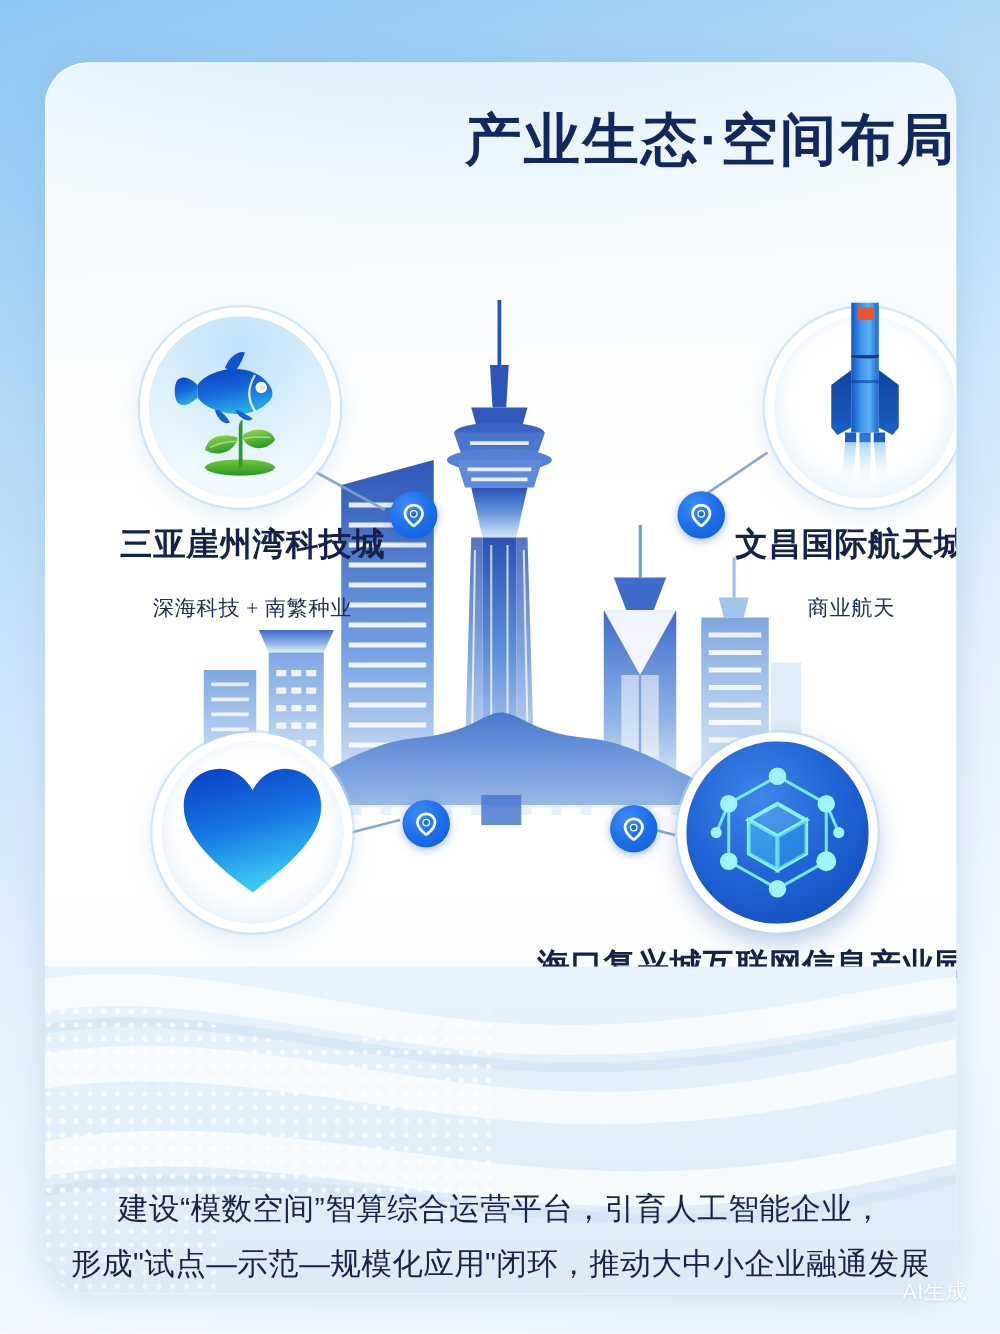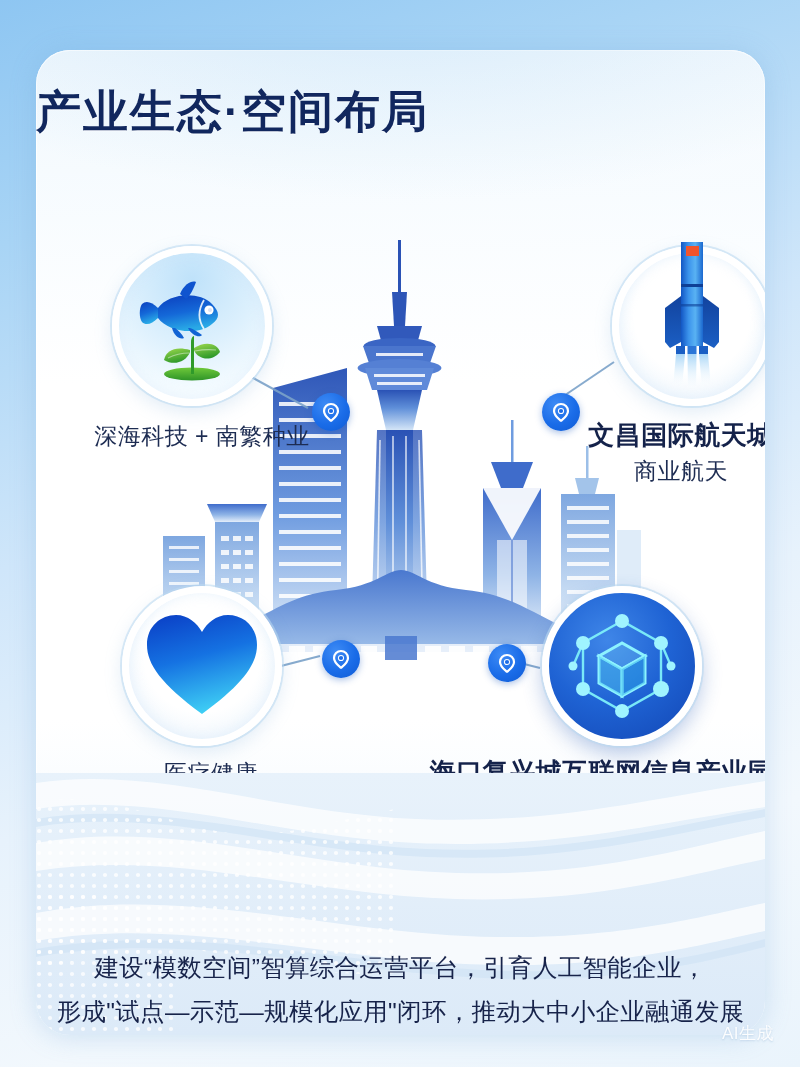--- a/index.html
+++ b/index.html
@@ -43,21 +43,21 @@
   
   .card-topglow {
     position: absolute; left: 0; top: 0; width: 100%; height: 300px;
     background: radial-gradient(ellipse 110% 100% at 50% -20%, rgba(180,218,246,0.42) 0%, rgba(180,218,246,0) 70%);
   }
 
   
   .headline {
     position: absolute;
     left: 0; top: 32px; width: 100%;
-    text-align: left;
+    text-align: right;
     font-size: 45px;
     font-weight: bold;
     color: #11275e;
     letter-spacing: 2px;
     text-shadow: 0 1px 0 rgba(255,255,255,0.7);
   }
 
   
   .skyline {
     position: absolute;
@@ -114,25 +114,26 @@
     position: absolute;
     text-align: center;
   }
   .zone .zname {
     font-size: 26px; font-weight: bold;
     color: #14224a;
     white-space: nowrap;
     letter-spacing: 0.5px;
   }
   .zone .zdesc {
-    font-size: 23px;
+    font-size: 17px;
     color: #1d2c52;
-    margin-top: 3px;
+    margin-top: 22px;
     white-space: nowrap;
     letter-spacing: 0.5px;
+    font-family: Liberation Serif, serif;
   }
   #zone-1 { left: 6px;   top: 368px; width: 320px; }
   #zone-2 { left: 520px; top: 368px; width: 250px; }
   #zone-3 { left: 30px;  top: 705px; width: 290px; }
   #zone-4 { left: 366px; top: 705px; width: 400px; }
 
   
   .wave-band {
     position: absolute;
     left: 0; bottom: 0; width: 100%; height: 262px;
@@ -484,20 +485,21 @@
   </div>
   <div class="pin" id="pin-4">
     <svg width="20" height="20" viewBox="0 0 20 20">
         <path d="M10 2 C6.1 2 3 5.1 3 9 c0 4.2 5.1 8.3 6.3 9.3 .4 .3 1 .3 1.4 0 C11.9 17.3 17 13.2 17 9 C17 5.1 13.9 2 10 2 Z" fill="none" stroke="#ffffff" stroke-width="2.2"></path>
         <circle cx="10" cy="9" r="3.1" fill="#ffffff"></circle>
         <circle cx="10" cy="9" r="2.1" fill="#1a6ce8"></circle>
       </svg>
   </div>
 
   <div class="zone" id="zone-1">
+    <div class="zname">三亚崖州湾科技城</div>
     <div class="zdesc">深海科技 + 南繁种业</div>
   </div>
   <div class="zone" id="zone-2">
     <div class="zname">文昌国际航天城</div>
     <div class="zdesc">商业航天</div>
   </div>
   <div class="zone" id="zone-3">
     <div class="zdesc">医疗健康</div>
   </div>
   <div class="zone" id="zone-4">

